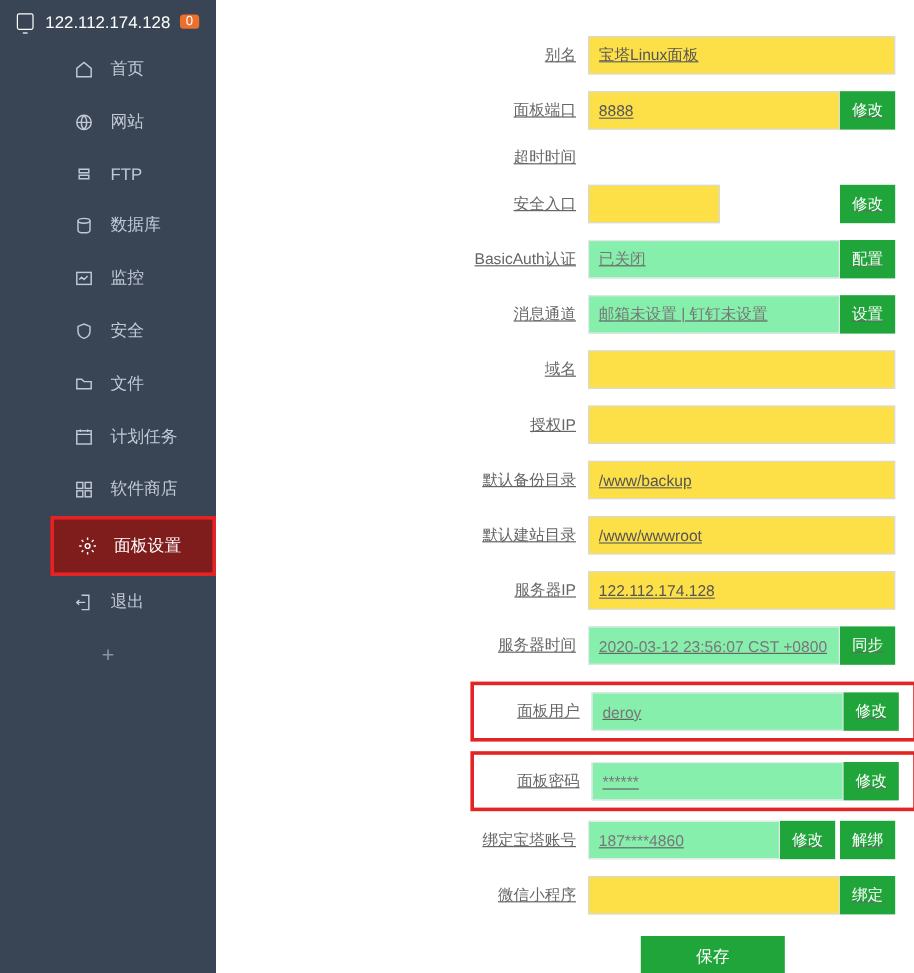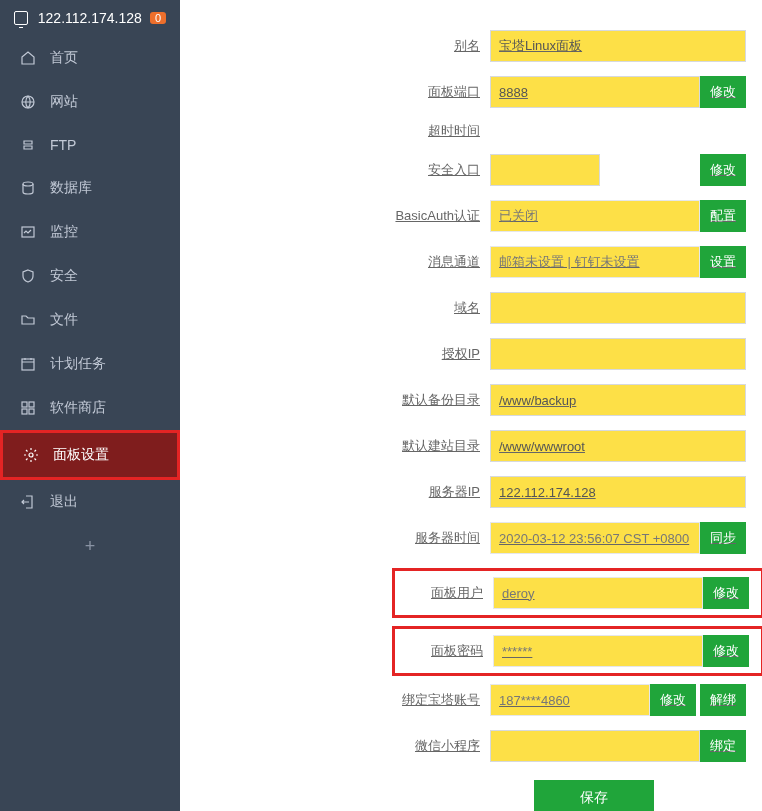--- a/index.html
+++ b/index.html
@@ -6,38 +6,38 @@
 body { font-family: "Microsoft YaHei", Arial, sans-serif; font-size: 13px; color: #666; background: #fff; overflow: hidden; }
 .container { display: flex; width: 762px; height: 811px; }
 
 
 .sidebar { width: 180px; background: #394555; color: #c2c9d6; display: flex; flex-direction: column; flex-shrink: 0; }
 .sb-header { display: flex; align-items: center; padding: 10px 14px; color: #fff; font-size: 14px; }
 .sb-header .monitor-icon { width: 16px; height: 14px; border: 1.5px solid #fff; border-radius: 2px; position: relative; margin-right: 10px; }
 .sb-header .monitor-icon::after { content:""; position:absolute; bottom:-4px; left:4px; right:4px; height:1.5px; background:#fff; }
 .sb-header .badge { background:#ed6f2c; color:#fff; border-radius:3px; padding:0 5px; font-size:11px; margin-left:8px; }
 .nav { list-style:none; }
-.nav li { display:flex; align-items:center; padding: 13px 20px; cursor:pointer; color:#c2c9d6; font-size:14px; }
+.nav li { display:flex; align-items:center; padding: 13px 20px; cursor:pointer; color:#c2c9d6; font-size:14px;margin-left:42px; }
 .nav li.active { background:#7f1d1d; color:#fff; }
 .nav .icon { width:16px; height:16px; margin-right:14px; display:inline-flex; align-items:center; justify-content:center; }
 .nav .icon svg { width:16px; height:16px; stroke:#c2c9d6; fill:none; stroke-width:1.2; }
 .nav li.active .icon svg { stroke:#fff; }
 .collapse { text-align:center; padding:12px; color:#8a93a4; font-size:18px; cursor:pointer; }
 .hl-sidebar { border:3px solid #e42424; }
 
 
 .main { flex:1; padding: 30px 0 20px 0; overflow:hidden;text-decoration:underline; }
 .row { display:flex; align-items:center; margin-bottom: 14px; padding-left:0; }
 .row .label { width: 310px; text-align:right; padding-right:10px; color:#666; font-size:13px; flex-shrink:0; }
 .row .ctrl { width:256px; display:flex; align-items:stretch; flex-shrink:0; }
 .inp { height:32px; border:1px solid #d6d9de; padding:0 8px; font-size:13px; color:#555; outline:none; background:#fde047; }
 .ctrl .inp { flex:1; min-width:0; }
 .btn { height:32px; padding:0 10px; background:#20a53a; color:#fff; border:none; font-size:13px; cursor:pointer; flex-shrink:0; }
 .btn + .btn { margin-left:4px; }
-.readonly { background:#fde047; border:1px solid #e5e7eb; flex:1; height:32px; display:flex; align-items:center; padding:0 8px; color:#777; }
+.readonly { background:#86efac; border:1px solid #e5e7eb; flex:1; height:32px; display:flex; align-items:center; padding:0 8px; color:#777; }
 .hl-row { border:3px solid #e42424; padding:6px 0; margin-bottom:8px; margin-left:212px; width:372px; }
 .hl-row .row { margin-bottom:0; }
 .hl-row .label { width:98px; }
 .save-row { margin-top:18px; }
 .btn-save { width:120px; height:36px; background:#20a53a; color:#fff; border:none; font-size:14px; cursor:pointer; margin-left:354px; }
 </style>
 </head>
 <body>
 
 <div class="container">

